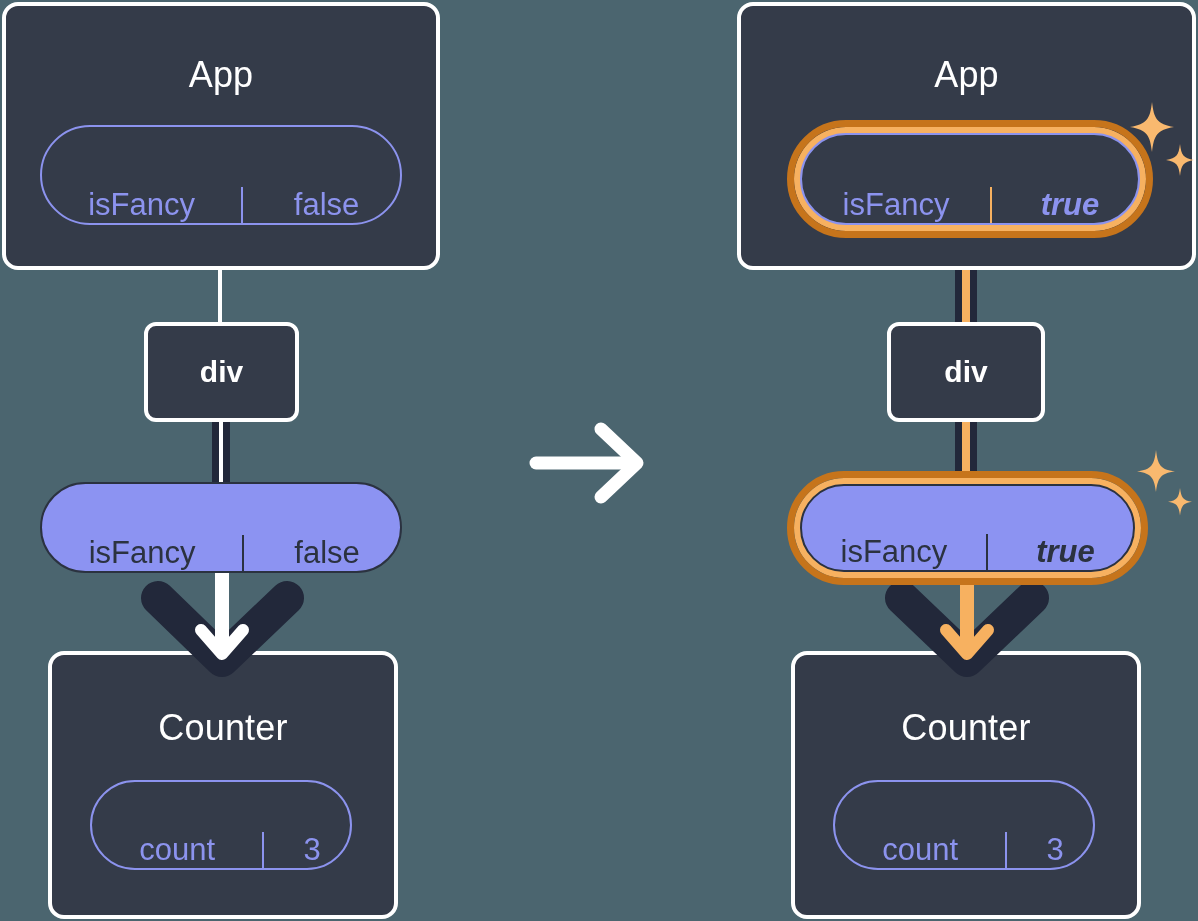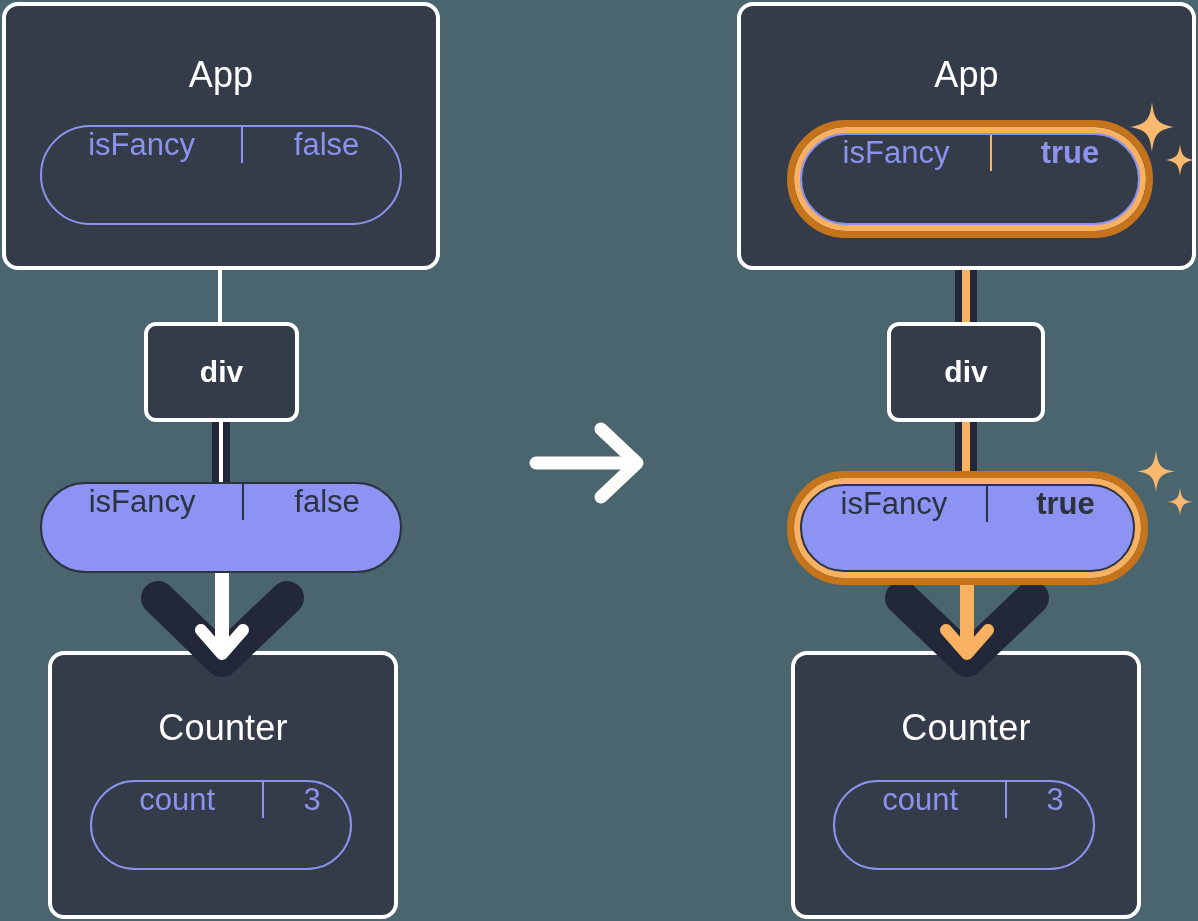--- a/index.html
+++ b/index.html
@@ -36,21 +36,21 @@
     color: #ffffff;
     font-size: 30px;
     font-weight: 700;
     z-index: 6;
   }
 
   
   .pill {
     position: absolute;
     display: flex;
-    align-items: flex-start;
+    align-items: flex-end;
     border-radius: 999px;
     overflow: hidden;
     z-index: 7;
     gap: 10px;
   }
   .pill.outline {
     border: 2px solid #8c93ee;
     background: transparent;
   }
   .pill.outline .pk, .pill.outline .pv { color: #8c93ee; }
@@ -62,21 +62,21 @@
   }
   .pill.filled .pk, .pill.filled .pv { color: #2b3240; }
   .pill.filled .pk { border-right: 2px solid #2b3240; }
 
   .pk, .pv {
     display: flex; align-items: center; justify-content: center;
     font-size: 31px;
     font-weight: 400;
     white-space: nowrap;
   }
-  .pv.bold { font-weight: 700; }
+  .pv.bold { font-weight: 700; font-style: italic; }
 
   
   .ring {
     position: absolute;
     border-radius: 999px;
     border: 7px solid #c6741b;
     box-shadow: inset 0 0 0 7px #f7b160;
     z-index: 8;
     pointer-events: none;
   }

